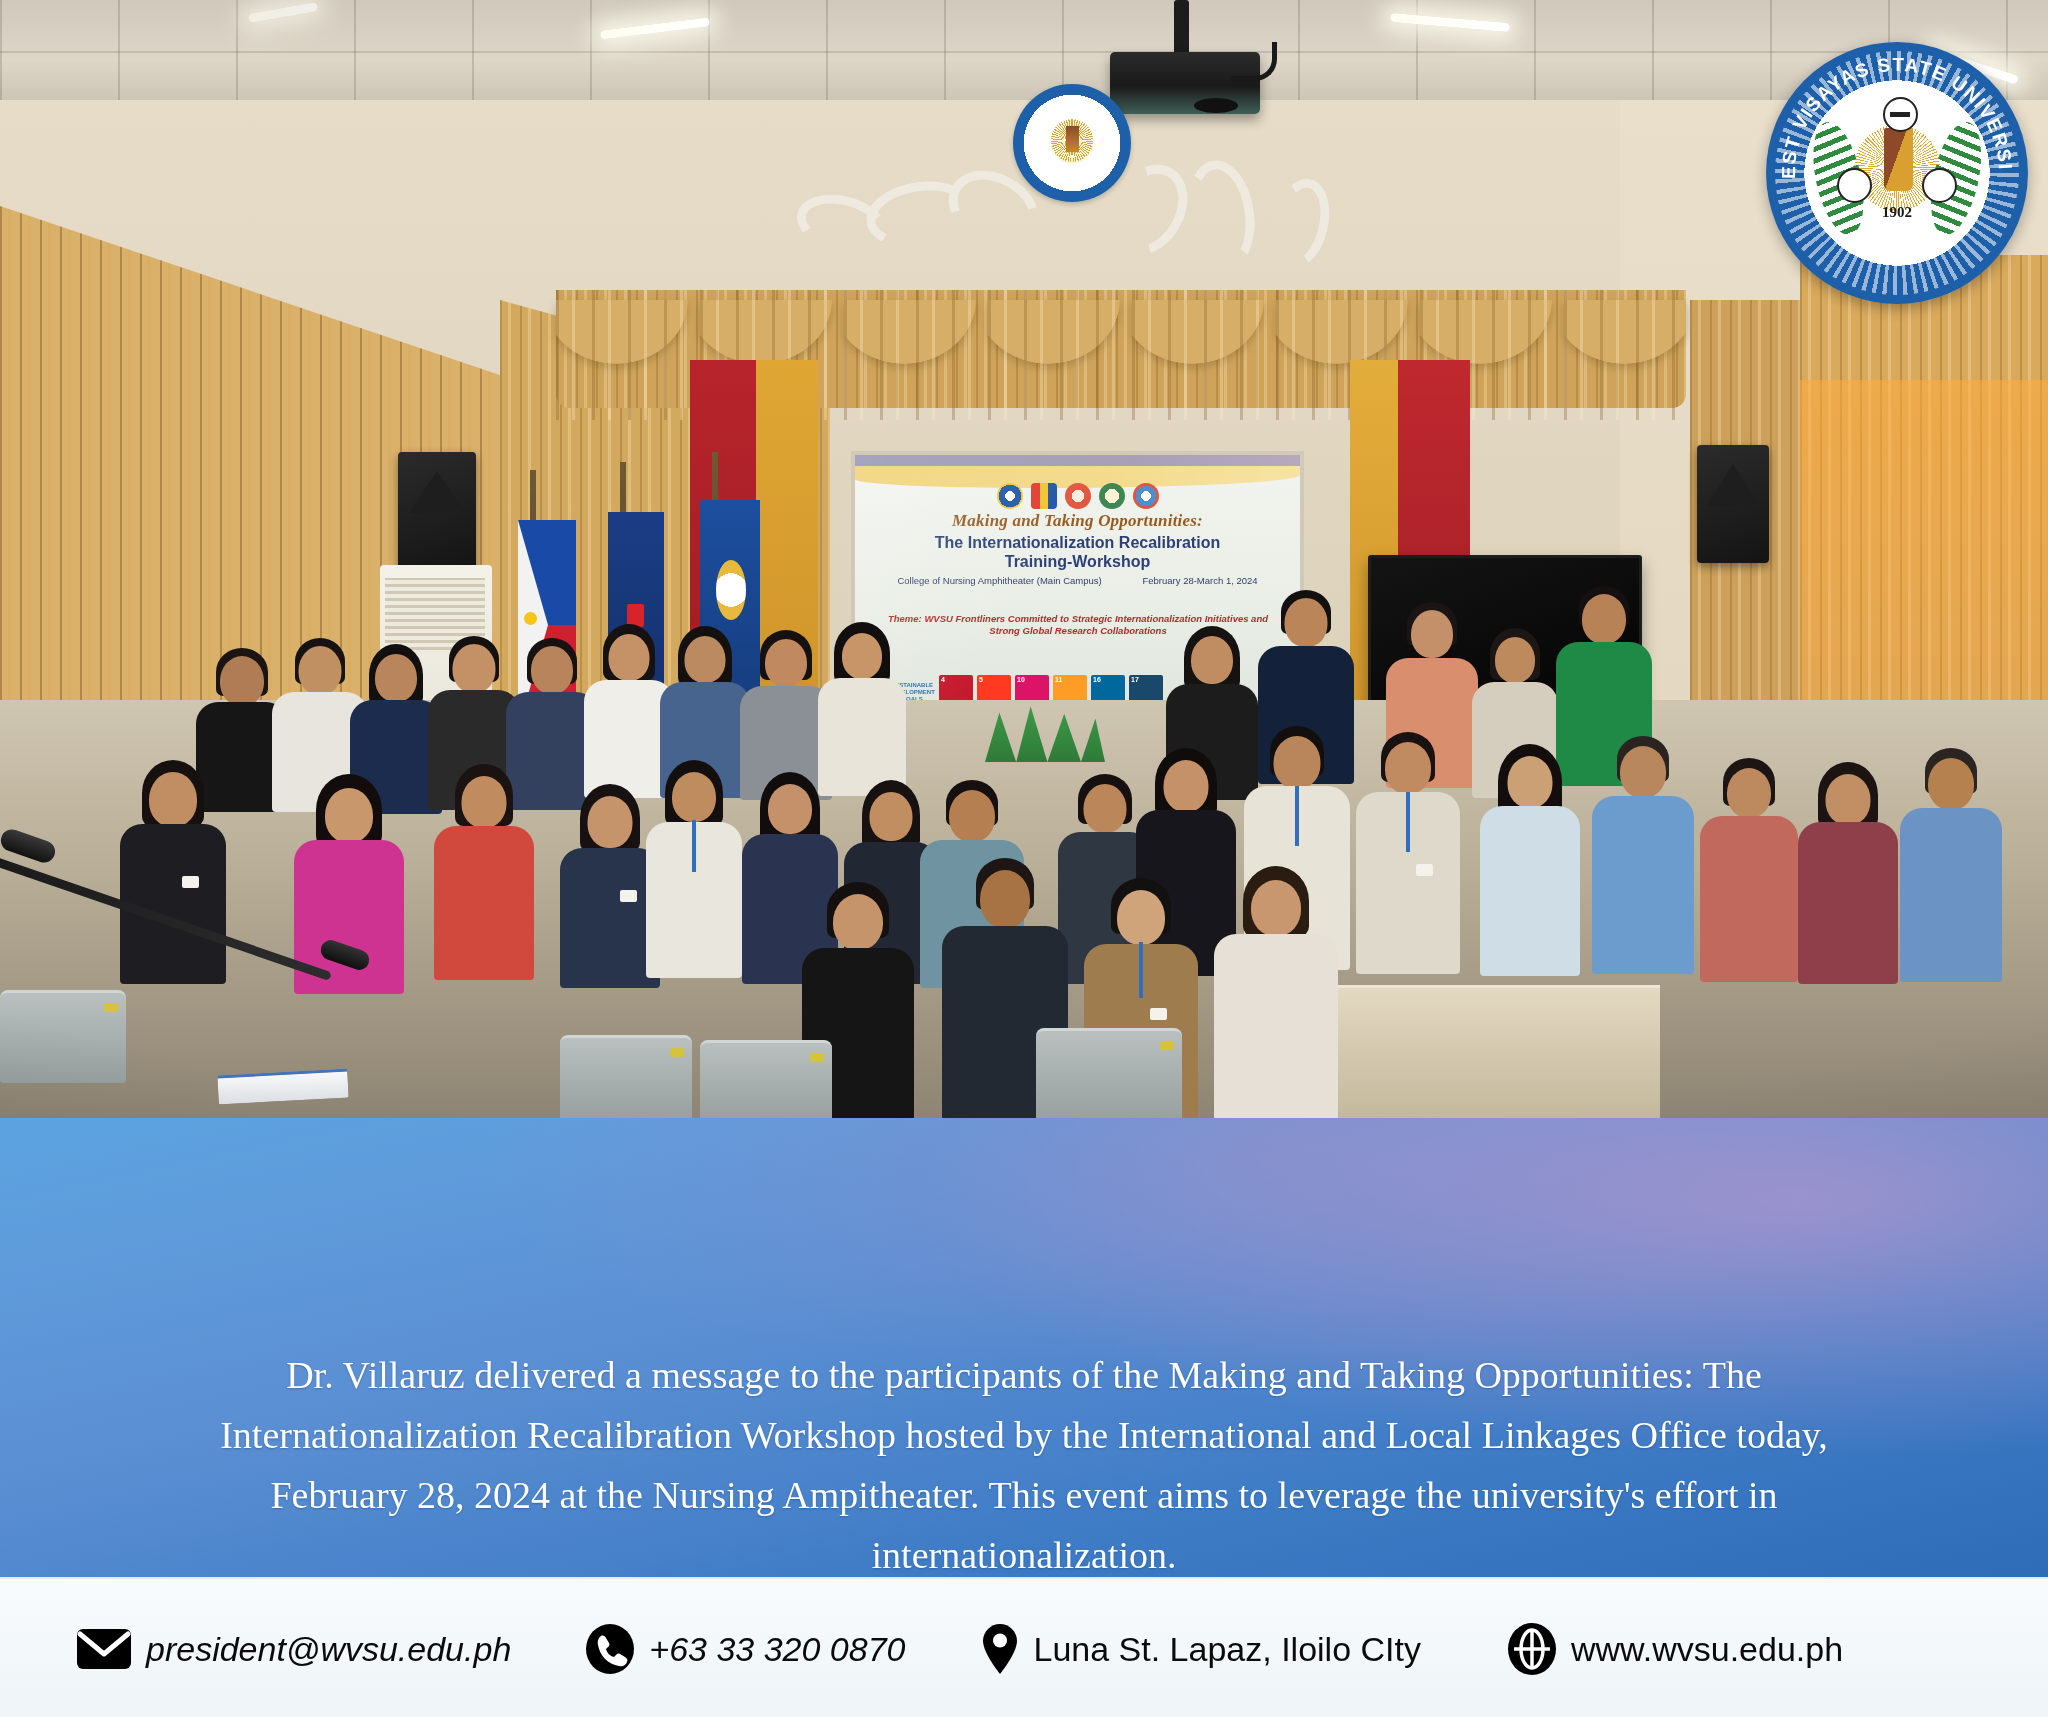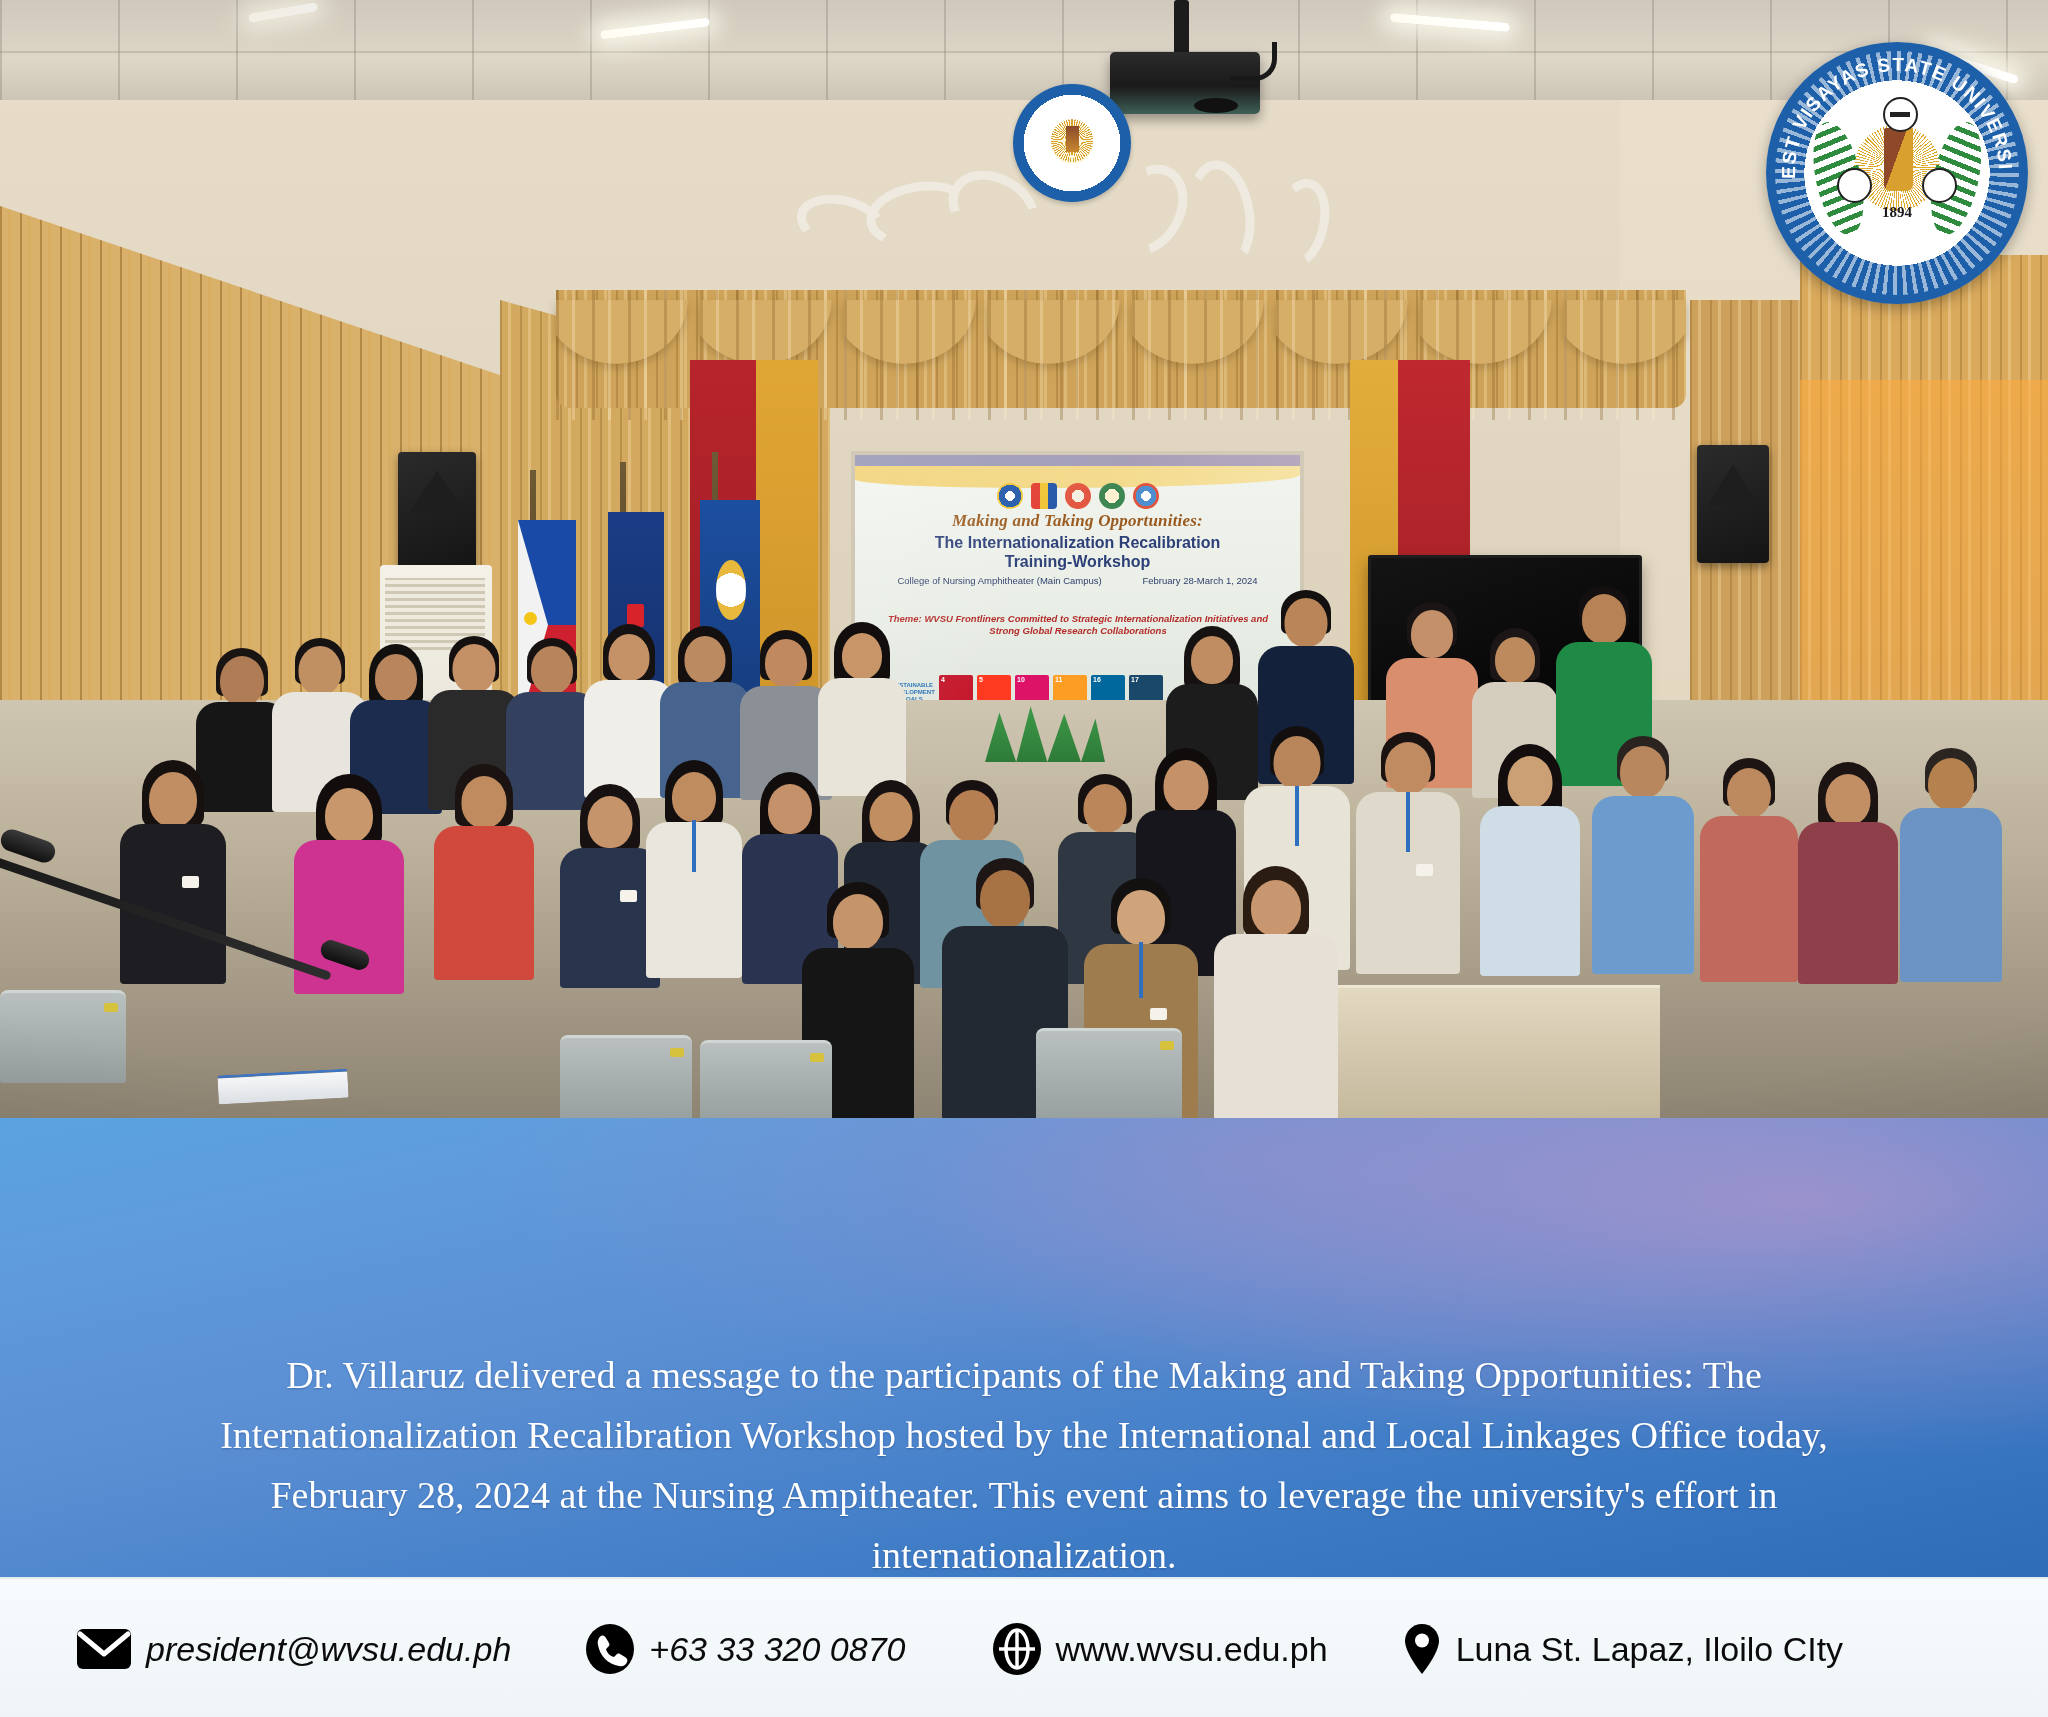--- a/index.html
+++ b/index.html
@@ -827,21 +827,21 @@
     </svg>
     <div class="seal-center"></div>
     <div class="rope2"></div>
     <div class="seal-rays"></div>
     <div class="laurel laurel-l"></div>
     <div class="laurel laurel-r"></div>
     <div class="seal-shield"></div>
     <div class="seal-lamp"></div>
     <div class="seal-circ sc-l"></div>
     <div class="seal-circ sc-r"></div>
-    <div class="seal-year">1894</div>
+    <div class="seal-year">1902</div>
   </div>
 
   <div class="band"></div>
   <div class="band-body">Dr. Villaruz delivered a message to the participants of the Making and Taking Opportunities: The Internationalization Recalibration Workshop hosted by the International and Local Linkages Office today, February 28, 2024 at the Nursing Ampitheater. This event aims to leverage the university's effort in internationalization.</div>
 
   <div class="footer">
 
     <div class="fitem fi1">
       <span class="ficon">
         <svg width="56" height="44" viewBox="0 0 56 44" aria-hidden="true">
@@ -853,39 +853,39 @@
     </div>
 
     <div class="fitem fi2">
       <span class="ficon">
         <svg width="50" height="52" viewBox="0 0 50 52" aria-hidden="true">
           <ellipse cx="25" cy="26" rx="24" ry="25" fill="#000"></ellipse>
           <path d="M16 13c2-1 4 0 5 2l3 5c1 2 0 3-1 4l-2 2c1 4 4 7 8 8l2-2c1-1 2-2 4-1l5 3c2 1 3 3 2 5-1 3-4 5-8 4-11-2-19-10-21-21-1-4 1-8 3-9z" fill="#fff"></path>
         </svg>
       </span>
       <span class="ftxt">+63 33 320 0870</span>
+    </div>
+
+    <div class="fitem fi3">
+      <span class="ficon">
+        <svg width="40" height="54" viewBox="0 0 40 54" aria-hidden="true">
+          <path d="M20 2C10.6 2 3 9.6 3 19c0 12 17 33 17 33s17-21 17-33C37 9.6 29.4 2 20 2z" fill="#000"></path>
+          <circle cx="20" cy="18.5" r="7" fill="#fff"></circle>
+        </svg>
+      </span>
+      <span class="ftxt">Luna St.  Lapaz, Iloilo CIty</span>
     </div>
 
     <div class="fitem fi4">
       <span class="ficon">
         <svg width="50" height="54" viewBox="0 0 50 54" aria-hidden="true">
           <ellipse cx="25" cy="27" rx="24" ry="26" fill="#000"></ellipse>
           <ellipse cx="25" cy="27" rx="11" ry="19" fill="none" stroke="#fff" stroke-width="3.5"></ellipse>
           <line x1="25" y1="7" x2="25" y2="47" stroke="#fff" stroke-width="3.5"></line>
           <line x1="7" y1="27" x2="43" y2="27" stroke="#fff" stroke-width="3.5"></line>
         </svg>
       </span>
       <span class="ftxt">www.wvsu.edu.ph</span>
     </div>
 
-    <div class="fitem fi3">
-      <span class="ficon">
-        <svg width="40" height="54" viewBox="0 0 40 54" aria-hidden="true">
-          <path d="M20 2C10.6 2 3 9.6 3 19c0 12 17 33 17 33s17-21 17-33C37 9.6 29.4 2 20 2z" fill="#000"></path>
-          <circle cx="20" cy="18.5" r="7" fill="#fff"></circle>
-        </svg>
-      </span>
-      <span class="ftxt">Luna St.  Lapaz, Iloilo CIty</span>
-    </div>
-
   </div>
 
 </div>
 
 </body></html>

